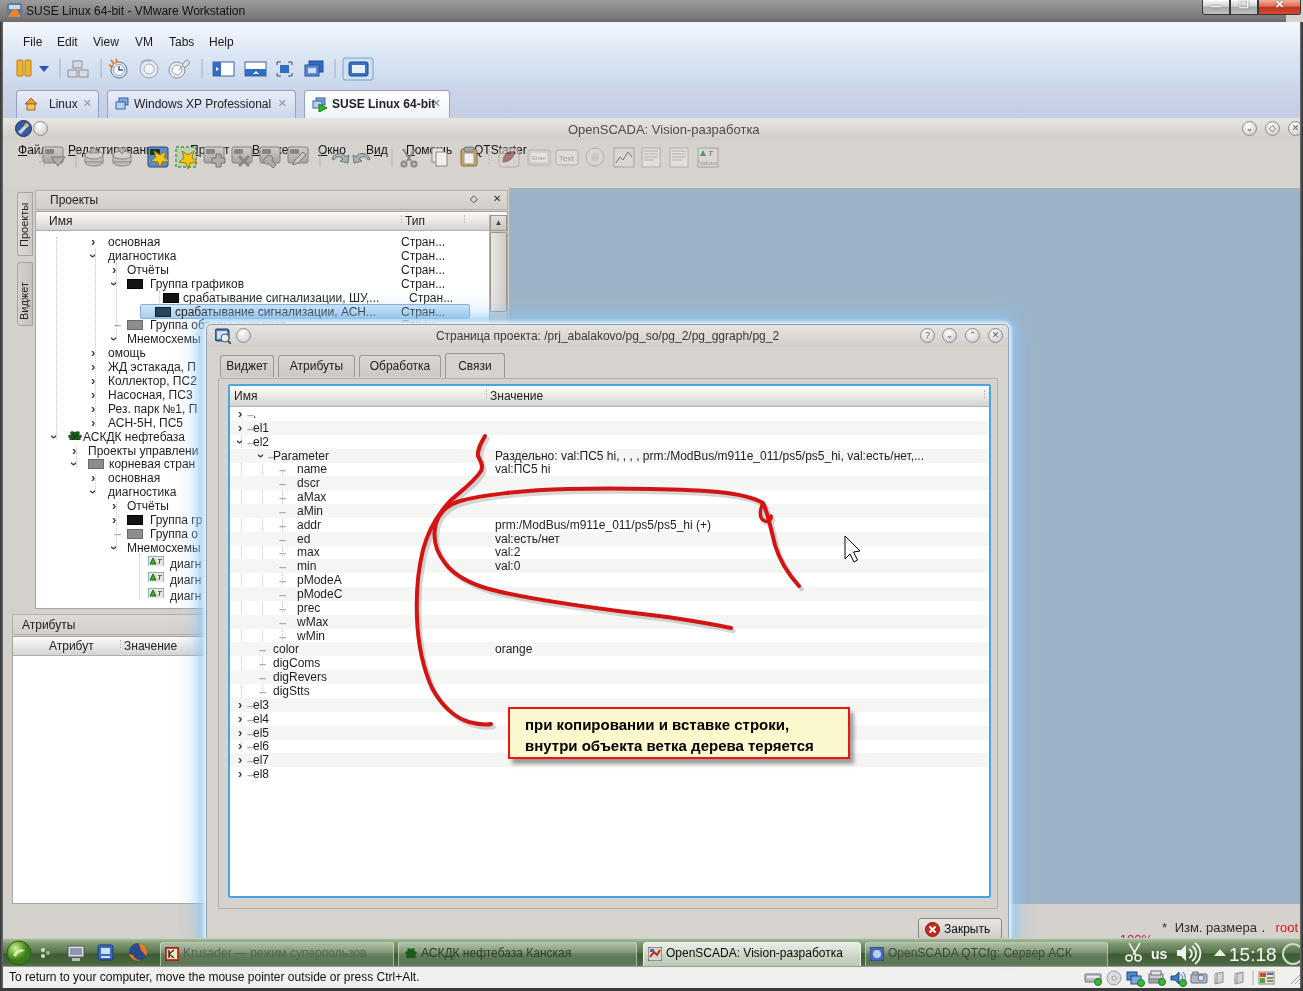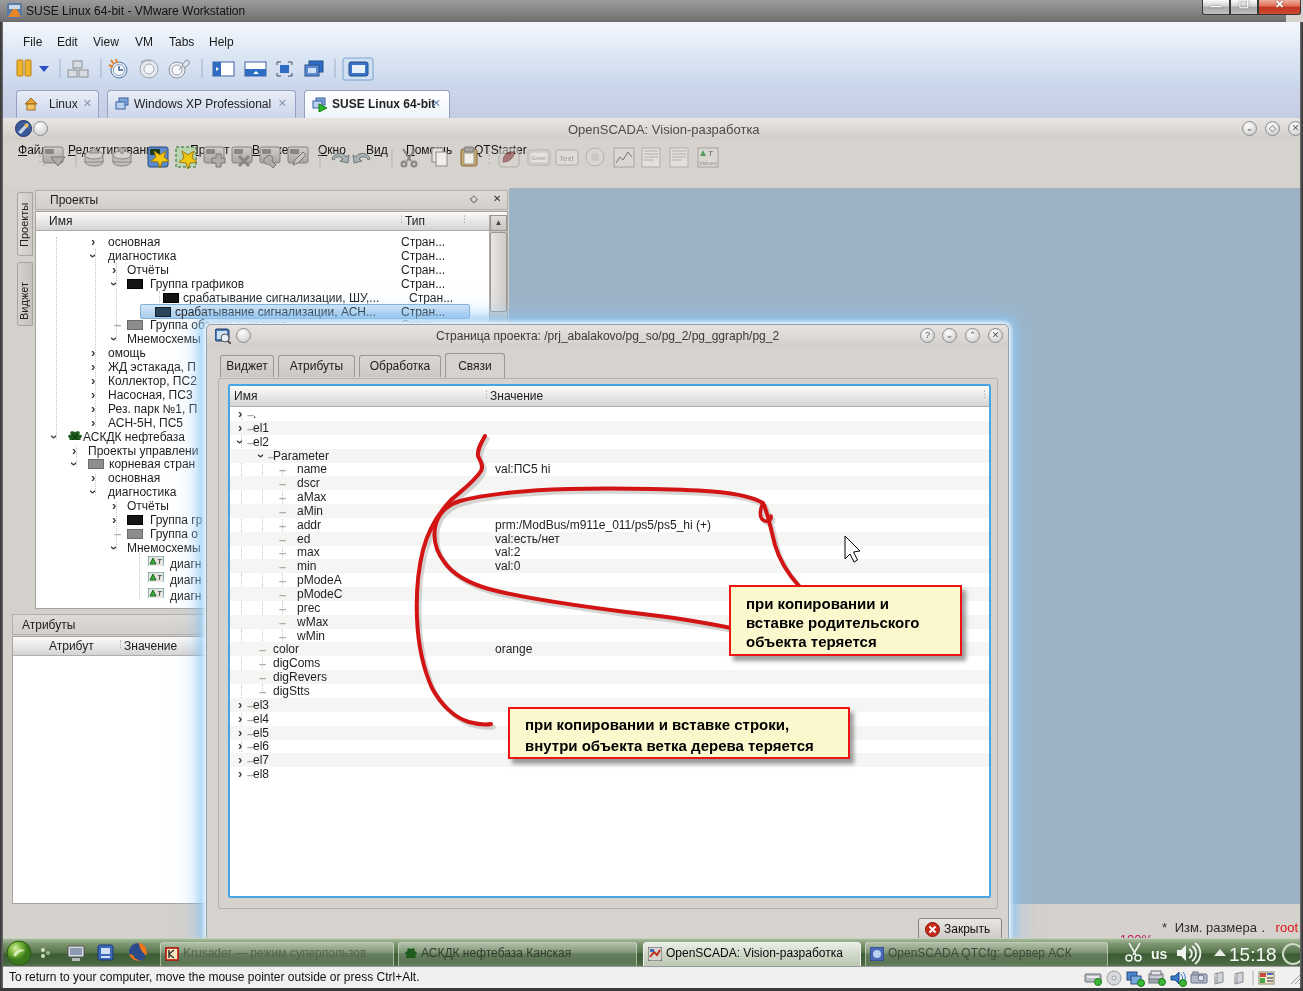--- a/index.html
+++ b/index.html
@@ -707,20 +707,21 @@
         </div>
 <div class="drow" style="top:49px;">
           <span class="dexp open" style="left:8px">›</span>
           <span class="dexp" style="left:17px;color:#b0aca8;top:1px">–</span>
           <span style="position:absolute;left:23px;top:0">el2</span>
         </div>
 <div class="drow alt" style="top:63px;">
           <span class="dexp open" style="left:29px">›</span>
           <span class="dexp" style="left:38px;color:#b0aca8;top:1px">–</span>
           <span style="position:absolute;left:43px;top:0">Parameter</span>
+          <span class="dval">Раздельно: val:ПС5 hi, , , , prm:/ModBus/m911e_011/ps5/ps5_hi, val:есть/нет,...</span>
         </div>
 <div class="drow" style="top:76px;">
           <span class="dexp" style="left:49px;color:#b0aca8;top:1px">–</span>
           <span style="position:absolute;left:67px;top:0">name</span>
           <span class="dval">val:ПС5 hi</span>
         </div>
 <div class="drow alt" style="top:90px;">
           <span class="dexp" style="left:49px;color:#b0aca8;top:1px">–</span>
           <span style="position:absolute;left:67px;top:0">dscr</span>
         </div>
@@ -838,17 +839,16 @@
    <path d="M762,505 C760,511 759,517 763,520 C768,523 772,520 771,516" stroke-width="3.5"></path>
   </g>
   <g stroke="#d21414" stroke-width="4">
    <path d="M485,436 C481,443 477,450 478,456 C480,461 484,465 481,471 C474,482 461,491 450,501 C437,515 428,531 423,550 C418,570 416,594 417,618 C418,643 423,668 432,688 C441,705 455,718 469,722 C477,724 486,725 491,724"></path>
    <path d="M763,503 C754,498 740,494 718,492 C688,489 620,488 568,489 C523,490 482,495 460,501 C446,505 437,515 435,528 C433,541 437,553 445,563 C453,574 468,583 489,589 C522,598 571,605 626,612 C662,616 702,622 731,628"></path>
    <path d="M764,505 C768,515 771,529 775,545 C780,562 789,575 799,586"></path>
    <path d="M762,505 C760,511 759,517 763,520 C768,523 772,520 771,516" stroke-width="3.5"></path>
   </g>
  </g>
 </svg>
-<div class="note" style="left:729px;top:585px;width:233px;height:71px;font-size:15px;line-height:19px;padding:7px 0 0 15px;">при копировании и<br>вставке родительского<br>объекта теряется</div>
 <div class="note" style="left:508px;top:707px;width:342px;height:52px;font-size:15px;line-height:21px;padding:5px 0 0 15px;">при копировании и вставке строки,<br>внутри объекта ветка дерева теряется</div>
 <svg id="cursvg" width="1303" height="991">
  <path d="M845 536 L845 559 L850 554 L854 562 L857.5 560 L853.5 552 L860 551 Z" fill="#fff" stroke="#000" stroke-width="1"></path>
 </svg>
 </div>
 </body></html>

